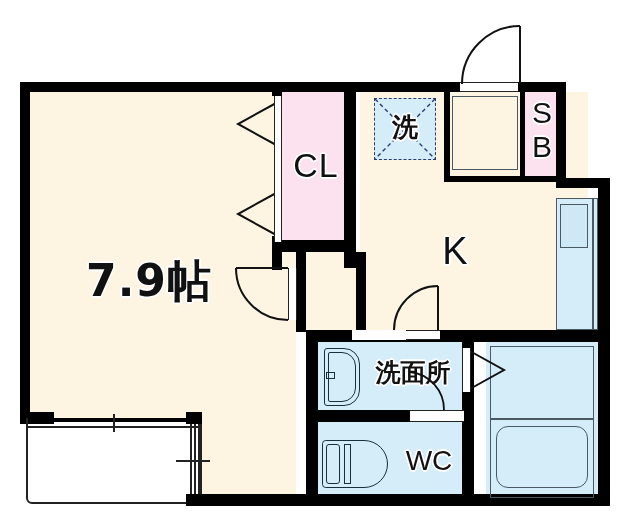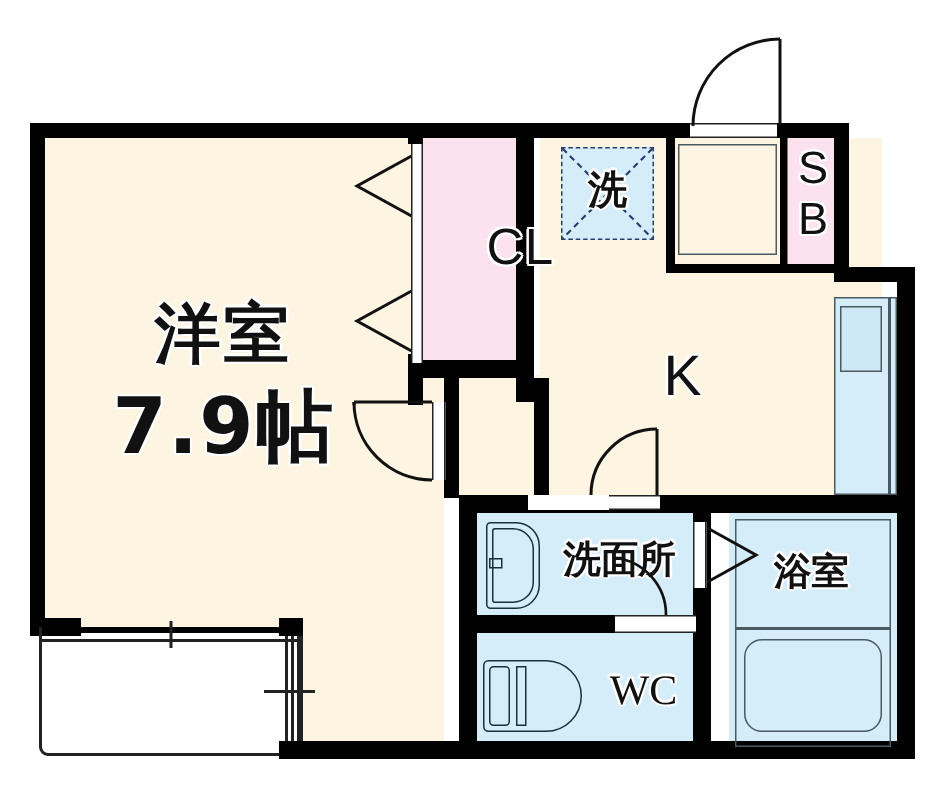--- a/index.html
+++ b/index.html
@@ -40,22 +40,22 @@
     text-align: center;
     line-height: 1.05;
     text-shadow:
        1.6px 0 0 #fff, -1.6px 0 0 #fff, 0 1.6px 0 #fff, 0 -1.6px 0 #fff,
        1.2px 1.2px 0 #fff, -1.2px 1.2px 0 #fff, 1.2px -1.2px 0 #fff, -1.2px -1.2px 0 #fff;
     pointer-events: none;
   }
   .label-jp { font-family: "DejaVu Sans", "Liberation Sans", sans-serif; }
 
   .lbl-washitsu { font-size: 44px; letter-spacing: 2px; }
-  .lbl-jo       { font-size: 52px; letter-spacing: 1px; }
-  .lbl-cl       { font-size: 34px; font-weight: 500; letter-spacing: 1px; margin-left: 31px; }
+  .lbl-jo       { font-size: 44px; letter-spacing: 1px; }
+  .lbl-cl       { font-size: 34px; font-weight: 500; letter-spacing: 1px; }
   .lbl-sen      { font-size: 26px; }
   .lbl-genkan   { font-size: 26px; }
   .lbl-sb       { font-size: 30px; font-weight: 500; line-height: 1.0; }
   .lbl-k        { font-size: 38px; font-weight: 500; }
   .lbl-senmen   { font-size: 25px; }
   .lbl-wc       { font-size: 28px; font-weight: 500; }
   .lbl-yokushitsu { font-size: 25px; }
   .lbl-balcony  { font-size: 26px; font-weight: 500; letter-spacing: 0px; }
 
   
@@ -199,36 +199,34 @@
   <div class="abs outline" style="left:328px; top:352px; width:28px; height:50px; border-radius:2px 14px 14px 2px;"></div>
   <div class="abs outline" style="left:326px; top:372px; width:9px; height:7px;"></div>
 
   <div class="abs" style="left:352px; top:330px; width:54px; height:10px; background:#ffffff;"></div>
 
   <div class="abs" style="left:410px; top:410px; width:54px; height:12px; background:#ffffff; border-top:1.5px solid #222; border-bottom:1.5px solid #222;"></div>
   <svg class="abs" style="left:404px; top:372px; width:44px; height:40px;" viewBox="0 0 44 40">
     <path d="M40,38 A38,38 0 0 0 6,0" stroke="#111" stroke-width="1.8" fill="none"></path>
   </svg>
 
-  <span class="label lbl-wc" style="left:392px; top:446px; width:74px;font-family:Liberation Serif, serif;">WC</span>
+  <span class="label lbl-wc" style="left:392px; top:446px; width:74px;">WC</span>
 
   <div class="abs outline" style="left:322px; top:440px; width:66px; height:48px; border-radius:4px 26px 26px 4px;"></div>
   <div class="abs outline" style="left:326px; top:444px; width:14px; height:40px; border-radius:3px;"></div>
   <div class="abs outline" style="left:344px; top:444px; width:7px; height:40px;"></div>
 
-  <span class="label label-jp lbl-yokushitsu" style="left:496px; top:368px; width:90px;">浴室</span>
 
   <div class="abs outline-thin" style="left:490px; top:346px; width:104px; height:152px; background:transparent;"></div>
   <div class="abs" style="left:490px; top:418px; width:104px; height:2px; background:#4a5a63;"></div>
 
   <div class="abs outline-thin" style="left:496px; top:426px; width:92px; height:62px; border-radius:12px;"></div>
 
   <svg class="abs" style="left:466px; top:348px; width:40px; height:44px;" viewBox="0 0 40 44">
     <polyline points="2,2 38,22 2,42" fill="none" stroke="#111" stroke-width="2"></polyline>
   </svg>
   <div class="abs" style="left:462px; top:348px; width:9px; height:44px; background:#ffffff; border-left:1.5px solid #222; border-right:1.5px solid #222;"></div>
 
   <span class="label lbl-cl" style="left:286px; top:148px; width:60px;">CL</span>
 
-  <span class="label label-jp lbl-washitsu" style="left:84px; top:200px; width:130px;">洋室</span>
   <span class="label label-jp lbl-jo" style="left:74px; top:258px; width:150px;">7.9帖</span>
 
 </div>
 
 </body></html>

